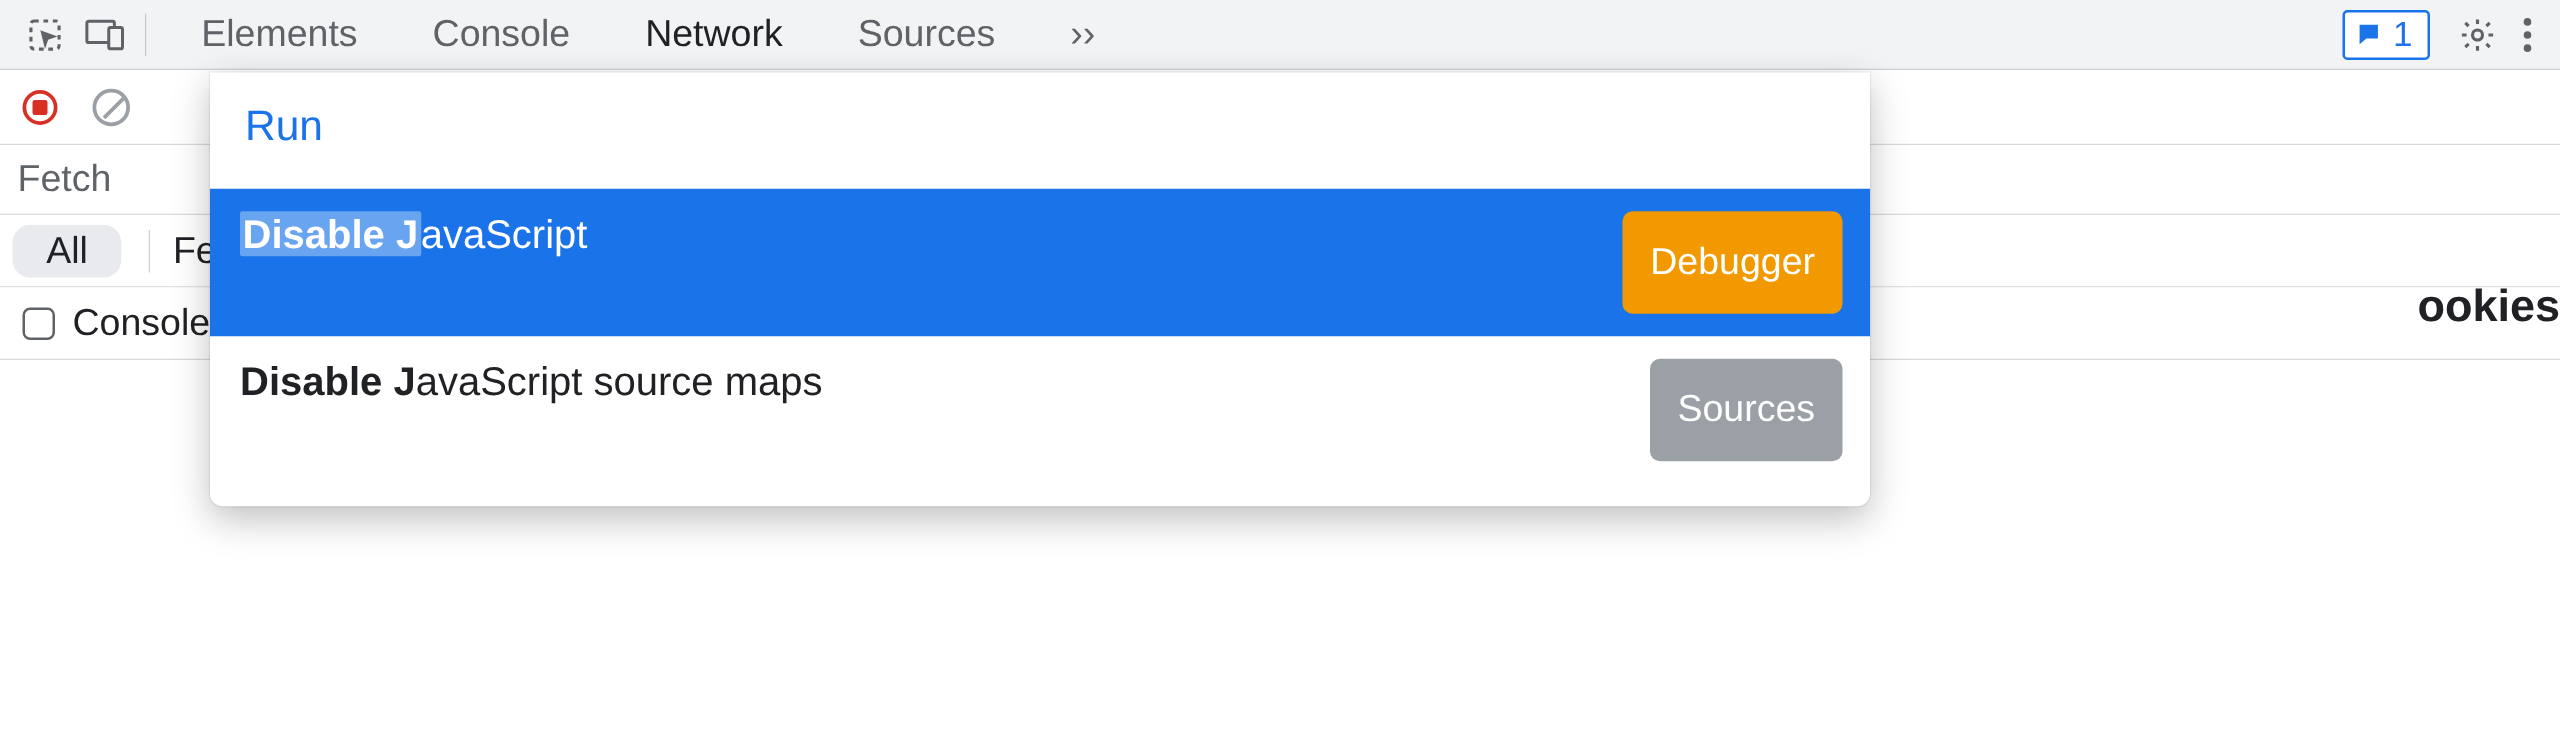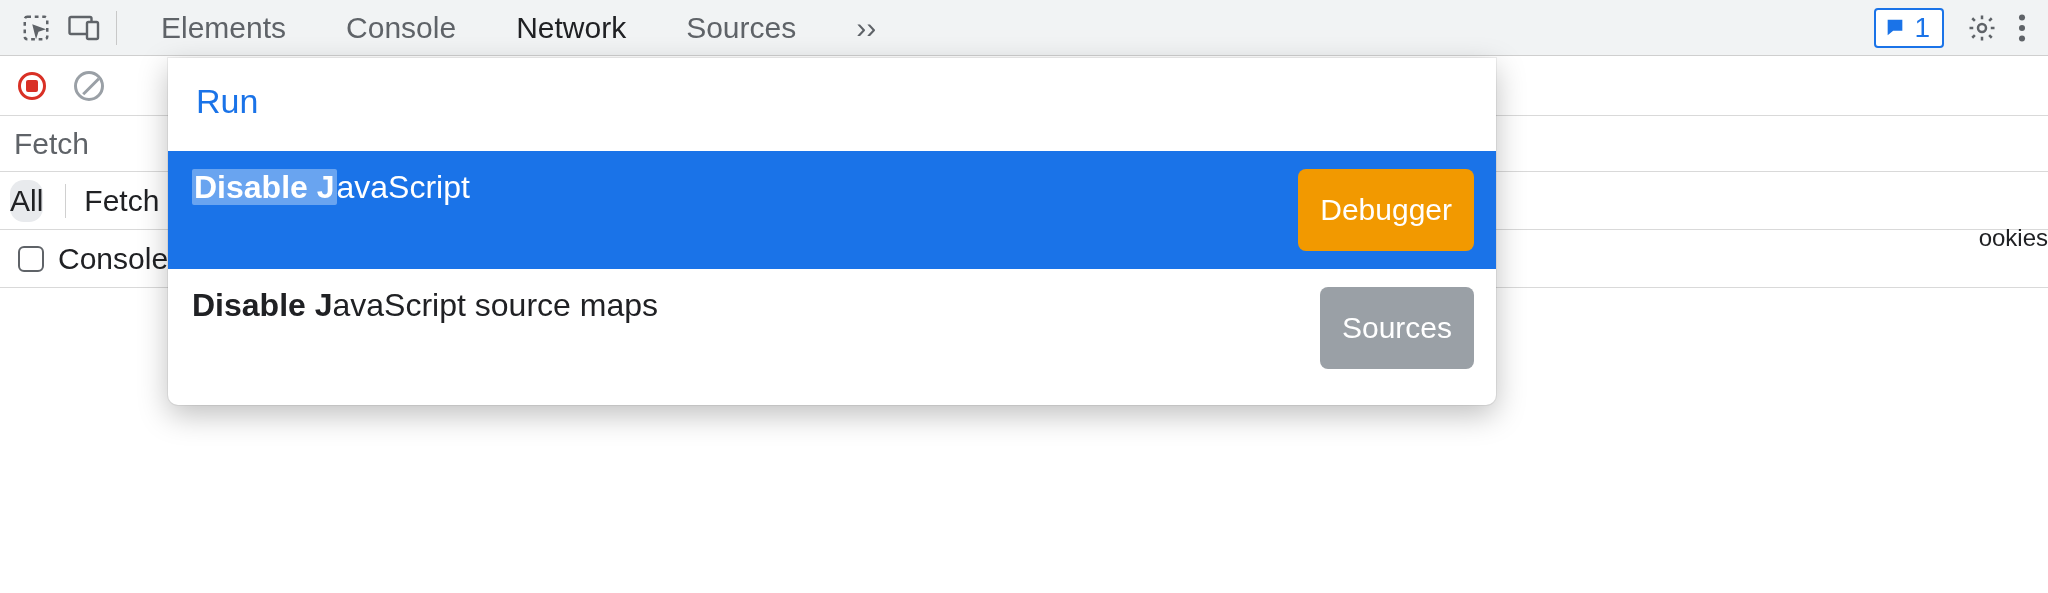--- a/index.html
+++ b/index.html
@@ -46,21 +46,21 @@
     display:flex; align-items:center; height:56px;
     background:#fff; border-bottom:1px solid #d9d9d9;
     padding-left:14px; font-size:30px; color:#5f6368;
   }
 
   .typebar {
     display:flex; align-items:center; height:58px;
     background:#fff; border-bottom:1px solid #d9d9d9;
     padding-left:10px; font-size:30px; color:#202124; gap:0;
   }
-  .pill { background:#e8eaed; border-radius:14px; padding:4px 0; color:#202124; margin-right:6px;}
+  .pill { background:#e8eaed; border-radius:14px; padding:4px 27px; color:#202124; margin-right:6px;}
   .vdiv { width:1px;height:34px;background:#d0d0d0;margin:0 16px;}
   .typebar .rest { padding-left:2px; }
   .cookies { position:absolute; right:0; top:214px; font-size:30px; color:#202124; }
 
   .blockbar {
     display:flex; align-items:center; height:58px;
     background:#fff; border-bottom:1px solid #d9d9d9;
     padding-left:18px; font-size:30px; color:#202124; gap:14px;
   }
   .chk { width:26px;height:26px;border:2px solid #5f6368;border-radius:6px;}
@@ -161,21 +161,21 @@
 
 <div class="filterbar">
   <span>Fetch</span>
 </div>
 
 <div class="typebar">
   <span class="pill">All</span>
   <span class="vdiv"></span>
   <span class="rest">Fetch</span>
 </div>
-<span class="cookies" style="position:absolute; right:0; top:224px; font-size:24px;">ookies</span>
+<span class="cookies" style="position:absolute; right:0; top:224px; font-size:36px;font-weight:bold;">ookies</span>
 
 <div class="blockbar">
   <span class="chk"></span>
   <span>Console</span>
 </div>
 
 <div class="palette">
   <div class="palette-input">
     <span class="runlbl">Run</span>
   </div>

